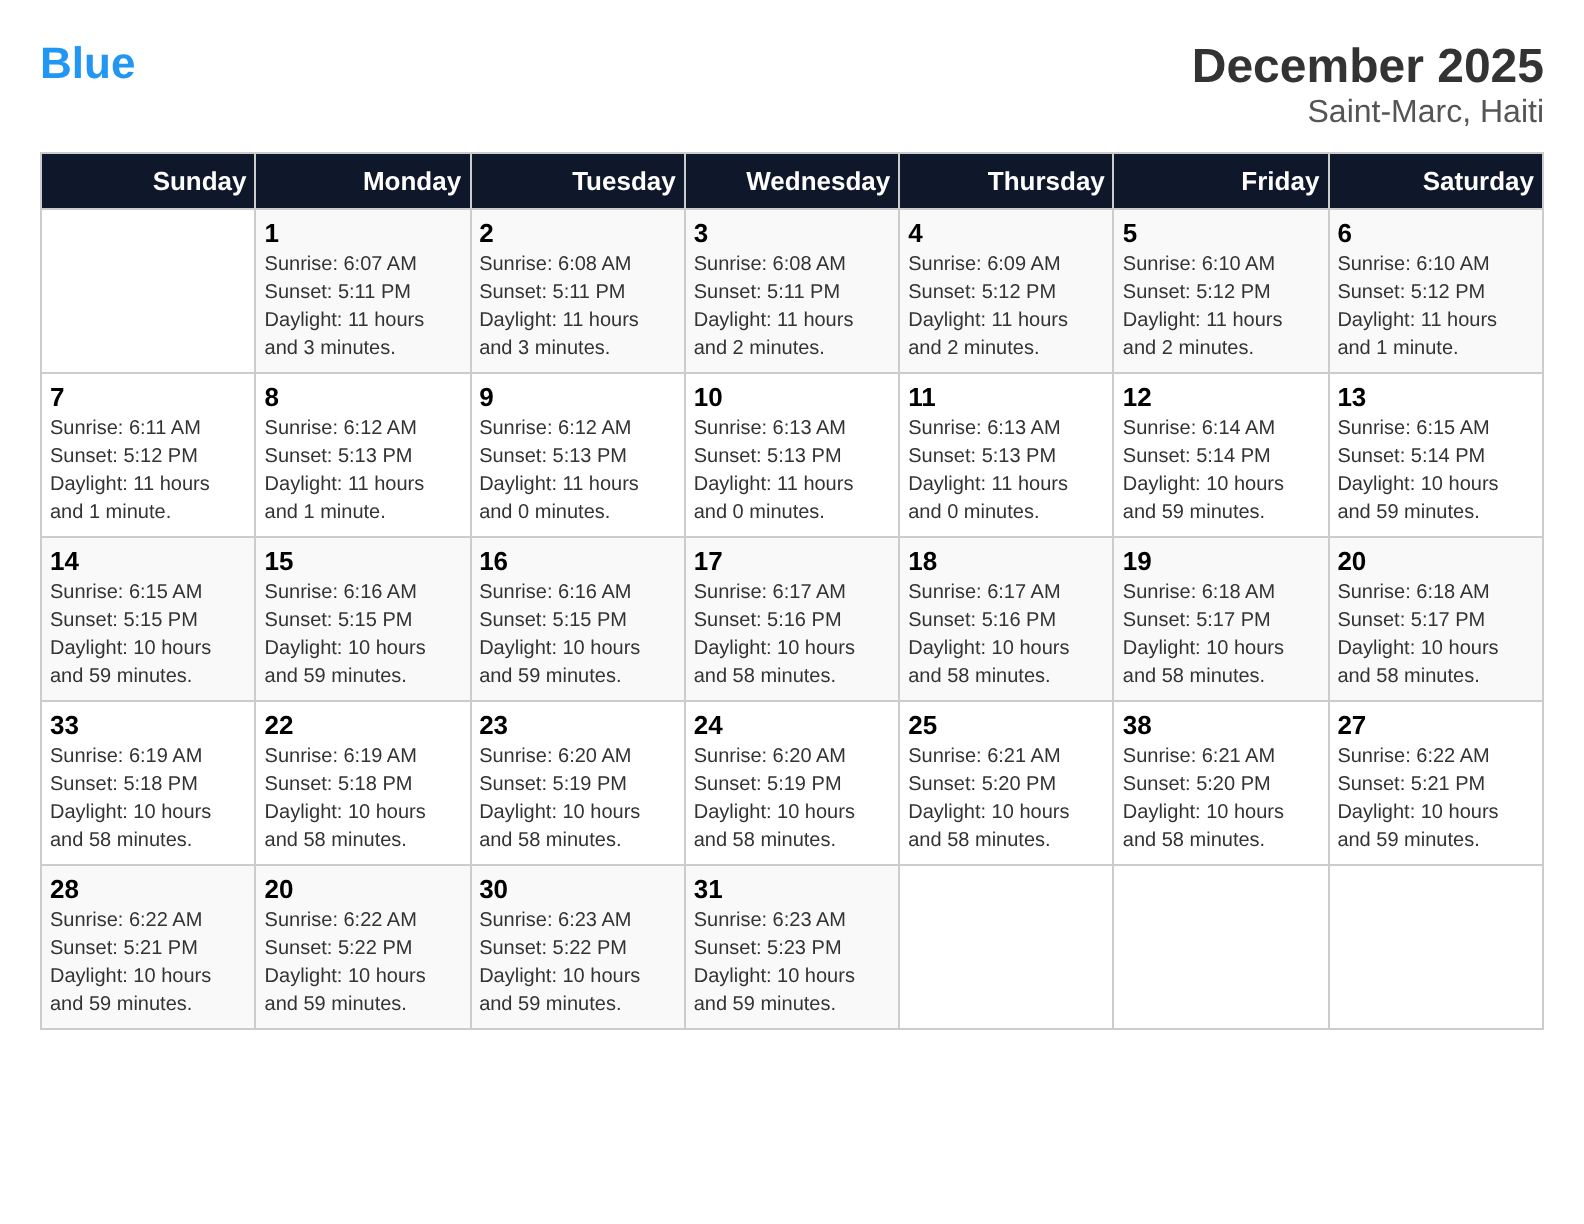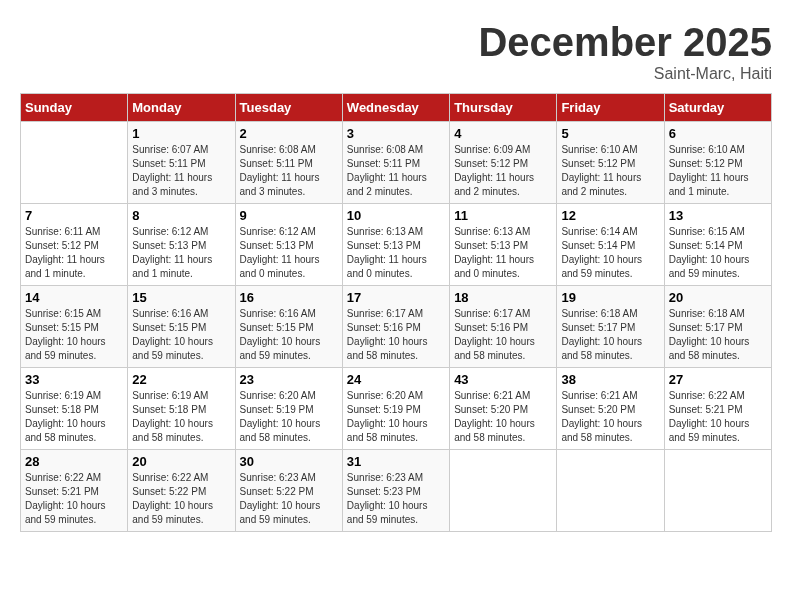--- a/index.html
+++ b/index.html
@@ -30,38 +30,38 @@
     .logo-icon {
       width: 18px;
       height: 18px;
       margin-left: 2px;
       margin-top: -8px;
     }
     .title-block {
       text-align: right;
     }
     .main-title {
-      font-size: 40px;
+      font-size: 24px;
       font-weight: bold;
       color: #333;
     }
     .subtitle {
       font-size: 16px;
       color: #555;
     }
     table {
       width: 100%;
       border-collapse: collapse;
       font-size: 11px;
     }
     thead tr th {
-      background-color: #b91c1c;
+      background-color: #0f172a;
       color: #fff;
       padding: 6px 4px;
-      text-align: left;
+      text-align: right;
       font-size: 13px;
       font-weight: bold;
       border: 1px solid #ccc;
     }
     tbody tr td {
       border: 1px solid #ccc;
       padding: 4px;
       vertical-align: top;
       width: calc(100% / 7);
     }
@@ -84,20 +84,23 @@
     .empty-cell {
       background: #fff;
     }
   </style>
 </head>
 <body>
 
 <div class="header">
   <div class="logo">
     <div>
+      <div class="logo-text">
+        <span class="logo-blue">Blue</span>
+      </div>
     </div>
   </div>
   <div class="title-block">
     <div class="main-title">December 2025</div>
     <div class="subtitle">Saint-Marc, Haiti</div>
   </div>
 </div>
 
 <table>
   <thead>
@@ -210,21 +213,21 @@
         </td>
         <td>
           <div class="day-number">23</div>
           <div class="day-info">Sunrise: 6:20 AM<br>Sunset: 5:19 PM<br>Daylight: 10 hours<br>and 58 minutes.</div>
         </td>
         <td>
           <div class="day-number">24</div>
           <div class="day-info">Sunrise: 6:20 AM<br>Sunset: 5:19 PM<br>Daylight: 10 hours<br>and 58 minutes.</div>
         </td>
         <td>
-          <div class="day-number">43</div>
+          <div class="day-number">25</div>
           <div class="day-info">Sunrise: 6:21 AM<br>Sunset: 5:20 PM<br>Daylight: 10 hours<br>and 58 minutes.</div>
         </td>
         <td>
           <div class="day-number">38</div>
           <div class="day-info">Sunrise: 6:21 AM<br>Sunset: 5:20 PM<br>Daylight: 10 hours<br>and 58 minutes.</div>
         </td>
         <td>
           <div class="day-number">27</div>
           <div class="day-info">Sunrise: 6:22 AM<br>Sunset: 5:21 PM<br>Daylight: 10 hours<br>and 59 minutes.</div>
         </td>

